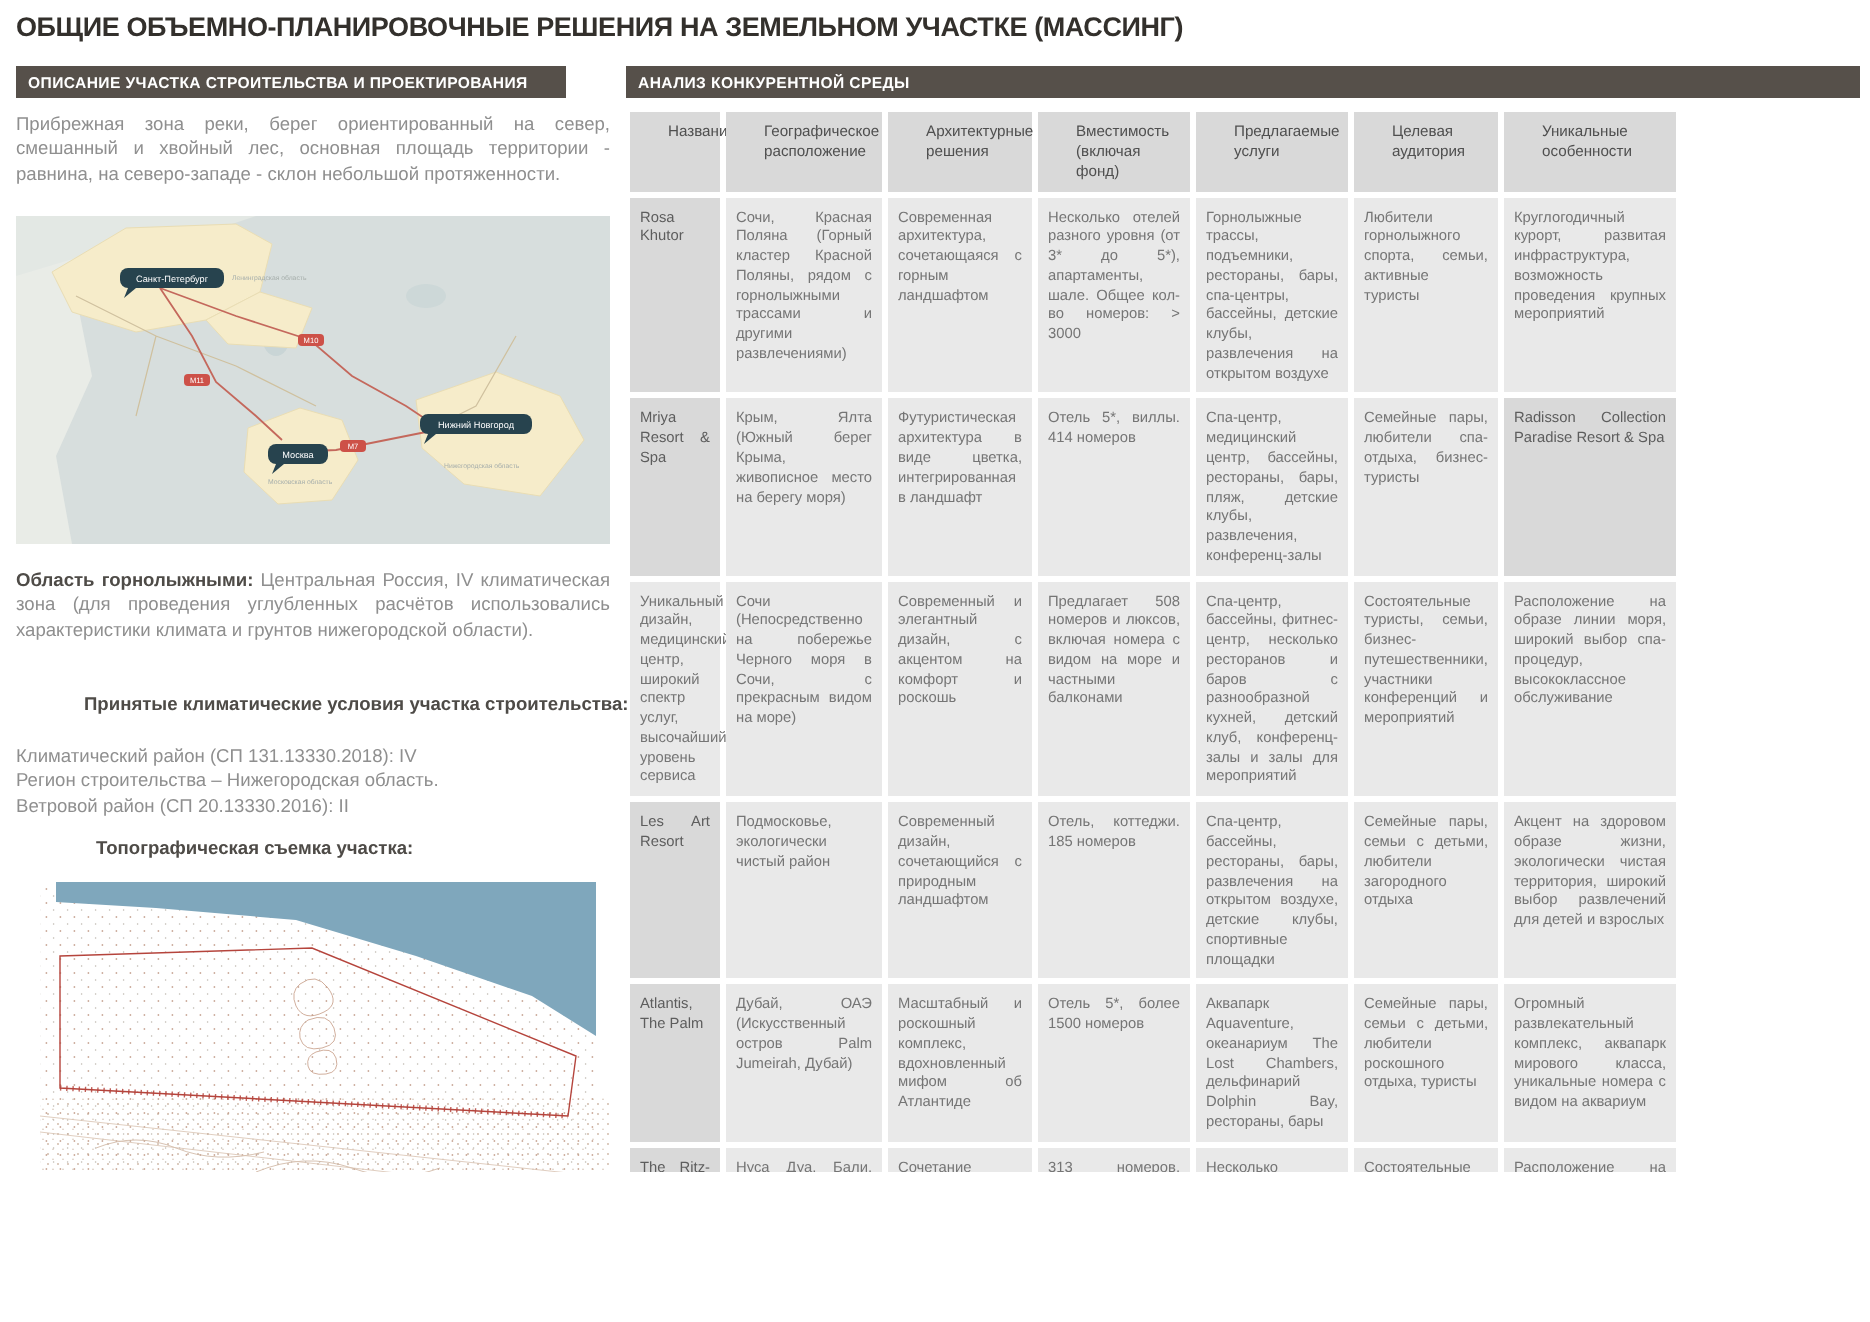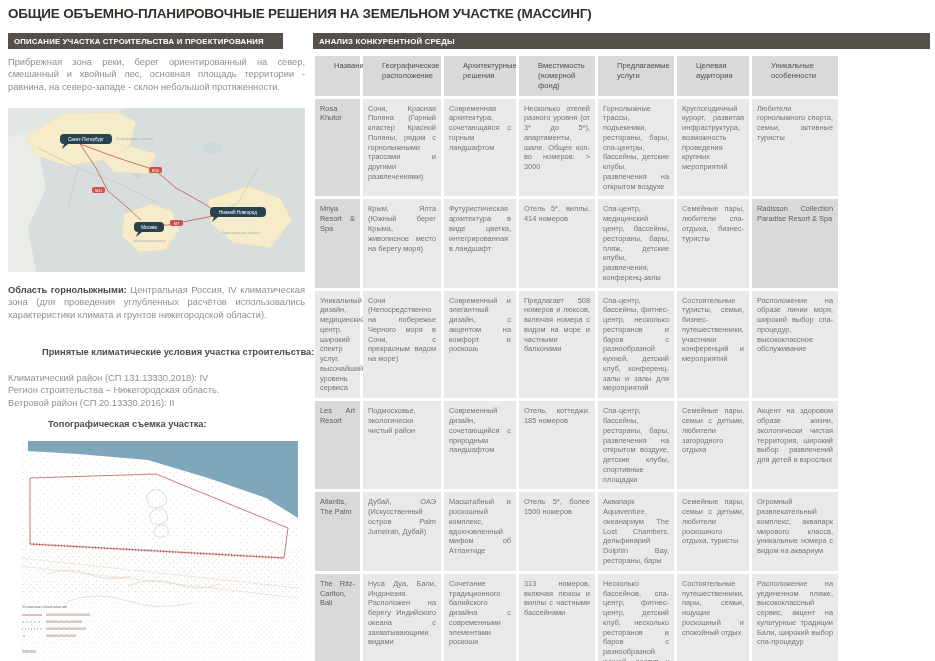--- a/index.html
+++ b/index.html
@@ -1,16 +1,16 @@
 <!DOCTYPE html>
 <html lang="ru"><head>
 <meta charset="utf-8">
 <style>
   html,body{margin:0;padding:0;background:#fff;}
-  .page{position:relative;width:935px;height:661px;background:#ffffff;overflow:hidden;
+  .page{position:relative;width:935px;height:586px;background:#ffffff;overflow:hidden;
         font-family:"Liberation Sans", sans-serif;}
   .page-title{position:absolute;left:8px;top:6px;font-size:13.5px;font-weight:bold;
         color:#33302c;letter-spacing:-.2px;text-transform:uppercase;}
   .bar{position:absolute;top:33px;height:16px;background:#56504a;color:#fff;
         font-weight:bold;font-size:7.8px;display:flex;align-items:center;
         padding:0 6px;text-transform:uppercase;letter-spacing:.2px;box-sizing:border-box;}
   .bar.left{left:8px;width:275px;text-align:center;}
   .bar.right{left:313px;width:617px;}
 
   
@@ -164,32 +164,32 @@
         </g>
         <rect x="14" y="214" width="14" height="3" fill="#d4cdc4"></rect>
       </svg>
     </div>
   </div>
 
   <div class="ctable">
     <div class="th">Название</div>
     <div class="th">Географическое расположение</div>
     <div class="th">Архитектурные решения</div>
-    <div class="th">Вместимость (номерной фонд)</div>
+    <div class="th">Вместимость (включая фонд)</div>
     <div class="th">Предлагаемые услуги</div>
     <div class="th">Целевая аудитория</div>
     <div class="th">Уникальные особенности</div>
 
     <div class="td name">Rosa Khutor</div>
     <div class="td">Сочи, Красная Поляна (Горный кластер Красной Поляны, рядом с горнолыжными трассами и другими развлечениями)</div>
     <div class="td">Современная архитектура, сочетающаяся с горным ландшафтом</div>
     <div class="td">Несколько отелей разного уровня (от 3* до 5*), апартаменты, шале. Общее кол-во номеров: &gt; 3000</div>
     <div class="td">Горнолыжные трассы, подъемники, рестораны, бары, спа-центры, бассейны, детские клубы, развлечения на открытом воздухе</div>
+    <div class="td">Любители горнолыжного спорта, семьи, активные туристы</div>
     <div class="td">Круглогодичный курорт, развитая инфраструктура, возможность проведения крупных мероприятий</div>
-    <div class="td">Любители горнолыжного спорта, семьи, активные туристы</div>
 
     <div class="td name">Mriya Resort &amp; Spa</div>
     <div class="td">Крым, Ялта (Южный берег Крыма, живописное место на берегу моря)</div>
     <div class="td">Футуристическая архитектура в виде цветка, интегрированная в ландшафт</div>
     <div class="td">Отель 5*, виллы. 414 номеров</div>
     <div class="td">Спа-центр, медицинский центр, бассейны, рестораны, бары, пляж, детские клубы, развлечения, конференц-залы</div>
     <div class="td">Семейные пары, любители спа-отдыха, бизнес-туристы</div>
     <div class="td name">Radisson Collection Paradise Resort &amp; Spa</div>
 
     <div class="td">Уникальный дизайн, медицинский центр, широкий спектр услуг, высочайший уровень сервиса</div>

